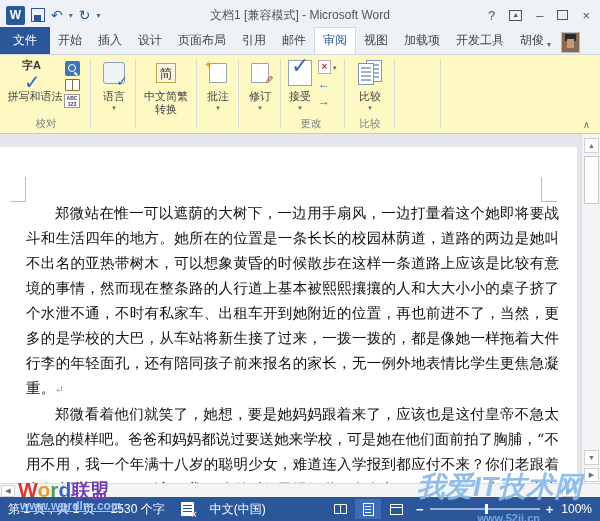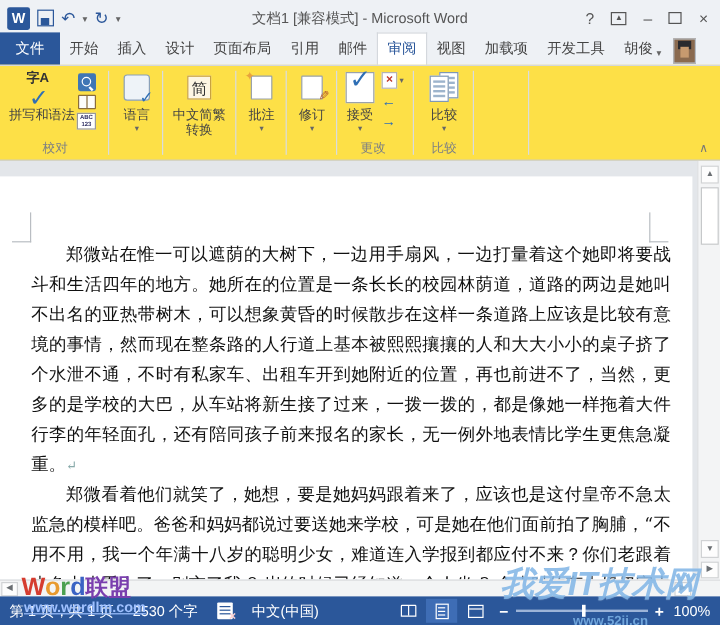--- a/index.html
+++ b/index.html
@@ -25,21 +25,21 @@
   .tabrow { position:absolute; top:30px; left:0; width:600px; height:24px; background:#eef1f5; display:flex; align-items:flex-end; }
   .tab { padding:4px 8px 5px 8px; font-size:12px; color:#444; white-space:nowrap; }
   .tab-file { background:#2b579a; color:#fff; padding:5px 13px; }
   .tab-active { background:#fff; color:#2b579a; border:1px solid #d4d8dd; border-bottom:none; }
   .tab-user { display:flex; align-items:flex-end; gap:3px; }
   .avatar { width:19px; height:21px; background:#8a6a4f; position:relative; margin-left:2px; margin-bottom:1px; border:1px solid #b5bcc4; }
   .avatar::before { content:""; position:absolute; top:1px; left:3px; right:3px; height:7px; background:#2a2a2e; }
   .avatar::after { content:""; position:absolute; top:6px; left:5px; right:5px; height:9px; background:#c79a6f; }
 
   
-  .ribbon { position:absolute; top:54px; left:0; width:600px; height:80px; background:#fde047; border-top:1px solid #d4d8dd; border-bottom:1px solid #c6cacf;padding-left:48px; }
+  .ribbon { position:absolute; top:54px; left:0; width:600px; height:80px; background:#fef9c3; border-top:1px solid #d4d8dd; border-bottom:1px solid #c6cacf;padding-left:48px; }
   .rsep { position:absolute; top:4px; bottom:4px; width:1px; background:#d9dcdf; }
   .bigbtn { position:absolute; top:3px; display:flex; flex-direction:column; align-items:center; font-size:11px; color:#444; text-align:center; line-height:13px; }
   .bigbtn .ico { height:30px; display:flex; align-items:center; justify-content:center; margin-bottom:2px; }
   .caret { font-size:7px; color:#666; line-height:7px; margin-top:1px; }
   .grouplabel { position:absolute; bottom:2px; font-size:10.5px; color:#7b7f85; text-align:center;margin-top:28px; }
 
   
   .ic-spell { position:relative; width:30px; height:28px; }
   .ic-spell .za { position:absolute; top:0; left:2px; font-size:11px; color:#333; font-weight:bold; }
   .ic-spell .chk { position:absolute; bottom:-2px; left:4px; font-size:20px; color:#2f6fb5; font-weight:bold; }

